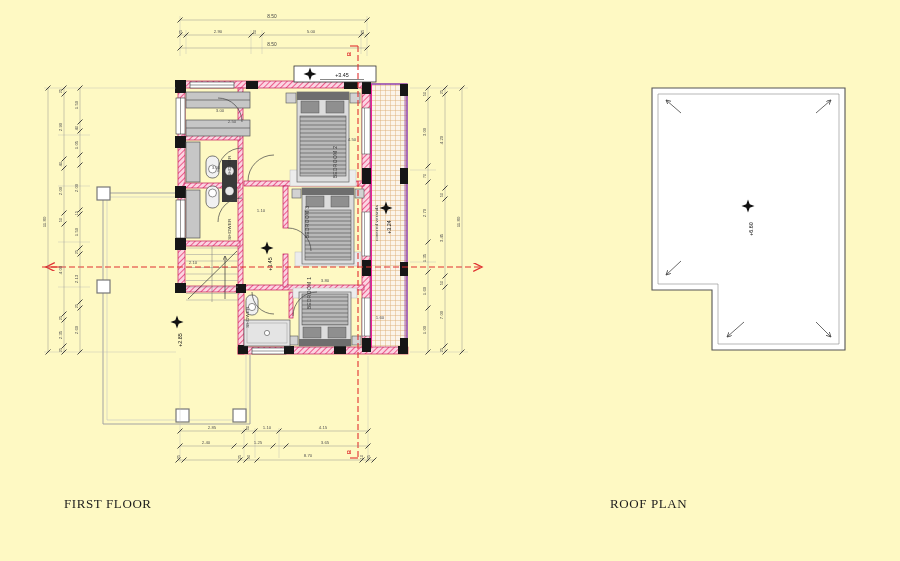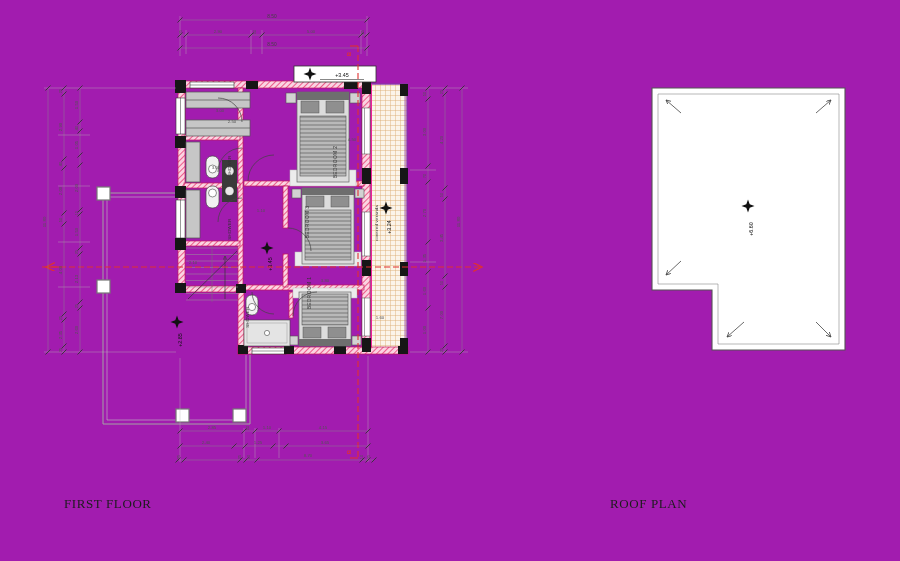--- a/index.html
+++ b/index.html
@@ -1,16 +1,16 @@
 <!DOCTYPE html>
 <html><head>
 <meta charset="utf-8">
 <style>
   html,body{margin:0;padding:0;background:#fff;}
-  .page{position:relative;width:900px;height:561px;background:#a21caf;overflow:hidden;
+  .page{position:relative;width:900px;height:561px;background:#fef9c3;overflow:hidden;
         font-family:"Liberation Sans",sans-serif;}
   svg text{user-select:none;}
   .title{font-family:"Liberation Serif",serif;font-size:13px;fill:#1c1c1c;letter-spacing:.6px;}
   .dim{font-size:4.4px;fill:#555;}
   .dims{font-size:3.9px;fill:#555;}
   .total{font-size:4.8px;fill:#444;}
   .room{font-size:4.9px;fill:#333;letter-spacing:.35px;}
   .rooms{font-size:4.4px;fill:#333;letter-spacing:.25px;}
   .lvl{font-size:5.4px;fill:#111;}
   .sec{font-size:6px;fill:#e03131;font-weight:bold;}

